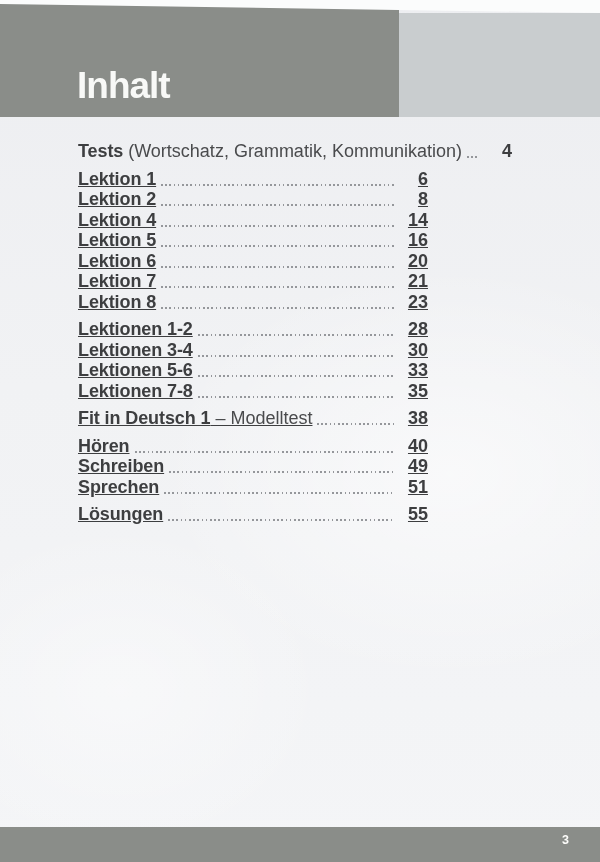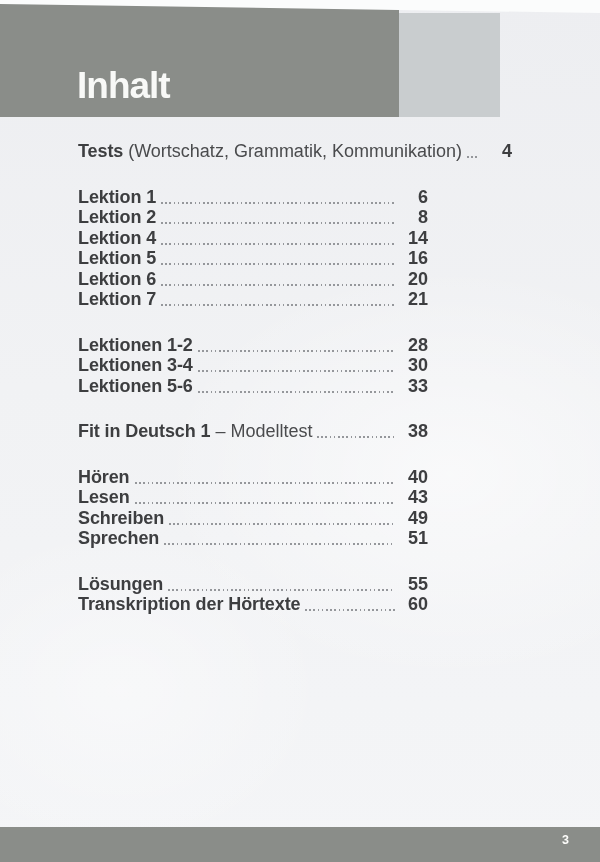--- a/index.html
+++ b/index.html
@@ -12,21 +12,21 @@
     position: relative;
     width: 600px; height: 862px;
     overflow: hidden;
     background:
       radial-gradient(ellipse 420px 300px at 75% 55%, rgba(255,255,255,.55), rgba(255,255,255,0) 70%),
       radial-gradient(ellipse 300px 240px at 20% 80%, rgba(255,255,255,.4), rgba(255,255,255,0) 70%),
       linear-gradient(180deg, #edeef1 0%, #f1f2f4 45%, #f4f5f7 100%);
   }
 
   
-  .header { position: absolute; top: 0; left: 0; width: 500px; height: 117px; }
+  .header { position: absolute; top: 0; left: 0; width: 600px; height: 117px; }
   .band-dark {
     position: absolute; top: 0; left: 0;
     width: 399px; height: 117px;
     background: var(--band-dark, #8a8d89);
   }
   .band-light {
     position: absolute; top: 13px; left: 399px; right: 0; bottom: 0;
     background: var(--band-light, #c9cdcf);
   }
   .top-wedge {
@@ -42,21 +42,21 @@
     font-weight: bold; letter-spacing: -1px;
     color: var(--title-text, #f8f9f7);
   }
 
   
   .toc {
     position: absolute; left: 78px; top: 141px;
     width: 350px;
     color: var(--text, #3d3e40);
   }
-  .section + .section { margin-top: 25px; }
+  .section + .section { margin-top: 7px; text-decoration: underline; }
   .row {
     display: flex; align-items: flex-end;
     height: 20.5px; line-height: 20.5px;
     font-size: 18px;
   }
   .lbl { white-space: nowrap; }
   .lbl b { font-weight: bold; letter-spacing: -0.1px; }
   .lbl .rest { font-weight: normal; color: #4a4b4d; }
   .dots {
     flex: 1; min-width: 12px;
@@ -127,77 +127,77 @@
           <div class="row">
     <span class="lbl"><b class="lbl-bold">Lektion 6</b><span class="lbl-rest rest"></span></span>
     <span class="dots"></span>
     <span class="pg">20</span>
   </div>
           <div class="row">
     <span class="lbl"><b class="lbl-bold">Lektion 7</b><span class="lbl-rest rest"></span></span>
     <span class="dots"></span>
     <span class="pg">21</span>
   </div>
+          <div class="row">
+    <span class="lbl"><b class="lbl-bold">Lektion 8</b><span class="lbl-rest rest"></span></span>
+    <span class="dots"></span>
+    <span class="pg">23</span>
+  </div>
         </div>
         <div class="section">
           <div class="row">
     <span class="lbl"><b class="lbl-bold">Lektionen 1-2</b><span class="lbl-rest rest"></span></span>
     <span class="dots"></span>
     <span class="pg">28</span>
   </div>
           <div class="row">
     <span class="lbl"><b class="lbl-bold">Lektionen 3-4</b><span class="lbl-rest rest"></span></span>
     <span class="dots"></span>
     <span class="pg">30</span>
   </div>
           <div class="row">
     <span class="lbl"><b class="lbl-bold">Lektionen 5-6</b><span class="lbl-rest rest"></span></span>
     <span class="dots"></span>
     <span class="pg">33</span>
   </div>
+          <div class="row">
+    <span class="lbl"><b class="lbl-bold">Lektionen 7-8</b><span class="lbl-rest rest"></span></span>
+    <span class="dots"></span>
+    <span class="pg">35</span>
+  </div>
         </div>
         <div class="section">
           <div class="row">
     <span class="lbl"><b class="lbl-bold">Fit in Deutsch 1</b><span class="lbl-rest rest"> – Modelltest</span></span>
     <span class="dots"></span>
     <span class="pg">38</span>
   </div>
         </div>
         <div class="section">
           <div class="row">
     <span class="lbl"><b class="lbl-bold">Hören</b><span class="lbl-rest rest"></span></span>
     <span class="dots"></span>
     <span class="pg">40</span>
   </div>
           <div class="row">
-    <span class="lbl"><b class="lbl-bold">Lesen</b><span class="lbl-rest rest"></span></span>
-    <span class="dots"></span>
-    <span class="pg">43</span>
-  </div>
-          <div class="row">
     <span class="lbl"><b class="lbl-bold">Schreiben</b><span class="lbl-rest rest"></span></span>
     <span class="dots"></span>
     <span class="pg">49</span>
   </div>
           <div class="row">
     <span class="lbl"><b class="lbl-bold">Sprechen</b><span class="lbl-rest rest"></span></span>
     <span class="dots"></span>
     <span class="pg">51</span>
   </div>
         </div>
         <div class="section">
           <div class="row">
     <span class="lbl"><b class="lbl-bold">Lösungen</b><span class="lbl-rest rest"></span></span>
     <span class="dots"></span>
     <span class="pg">55</span>
-  </div>
-          <div class="row">
-    <span class="lbl"><b class="lbl-bold">Transkription der Hörtexte</b><span class="lbl-rest rest"></span></span>
-    <span class="dots"></span>
-    <span class="pg">60</span>
   </div>
         </div>
       </div>
   </main>
 
   <footer class="footer-band">
     <span class="folio">3</span>
   </footer>
 
 </div>

